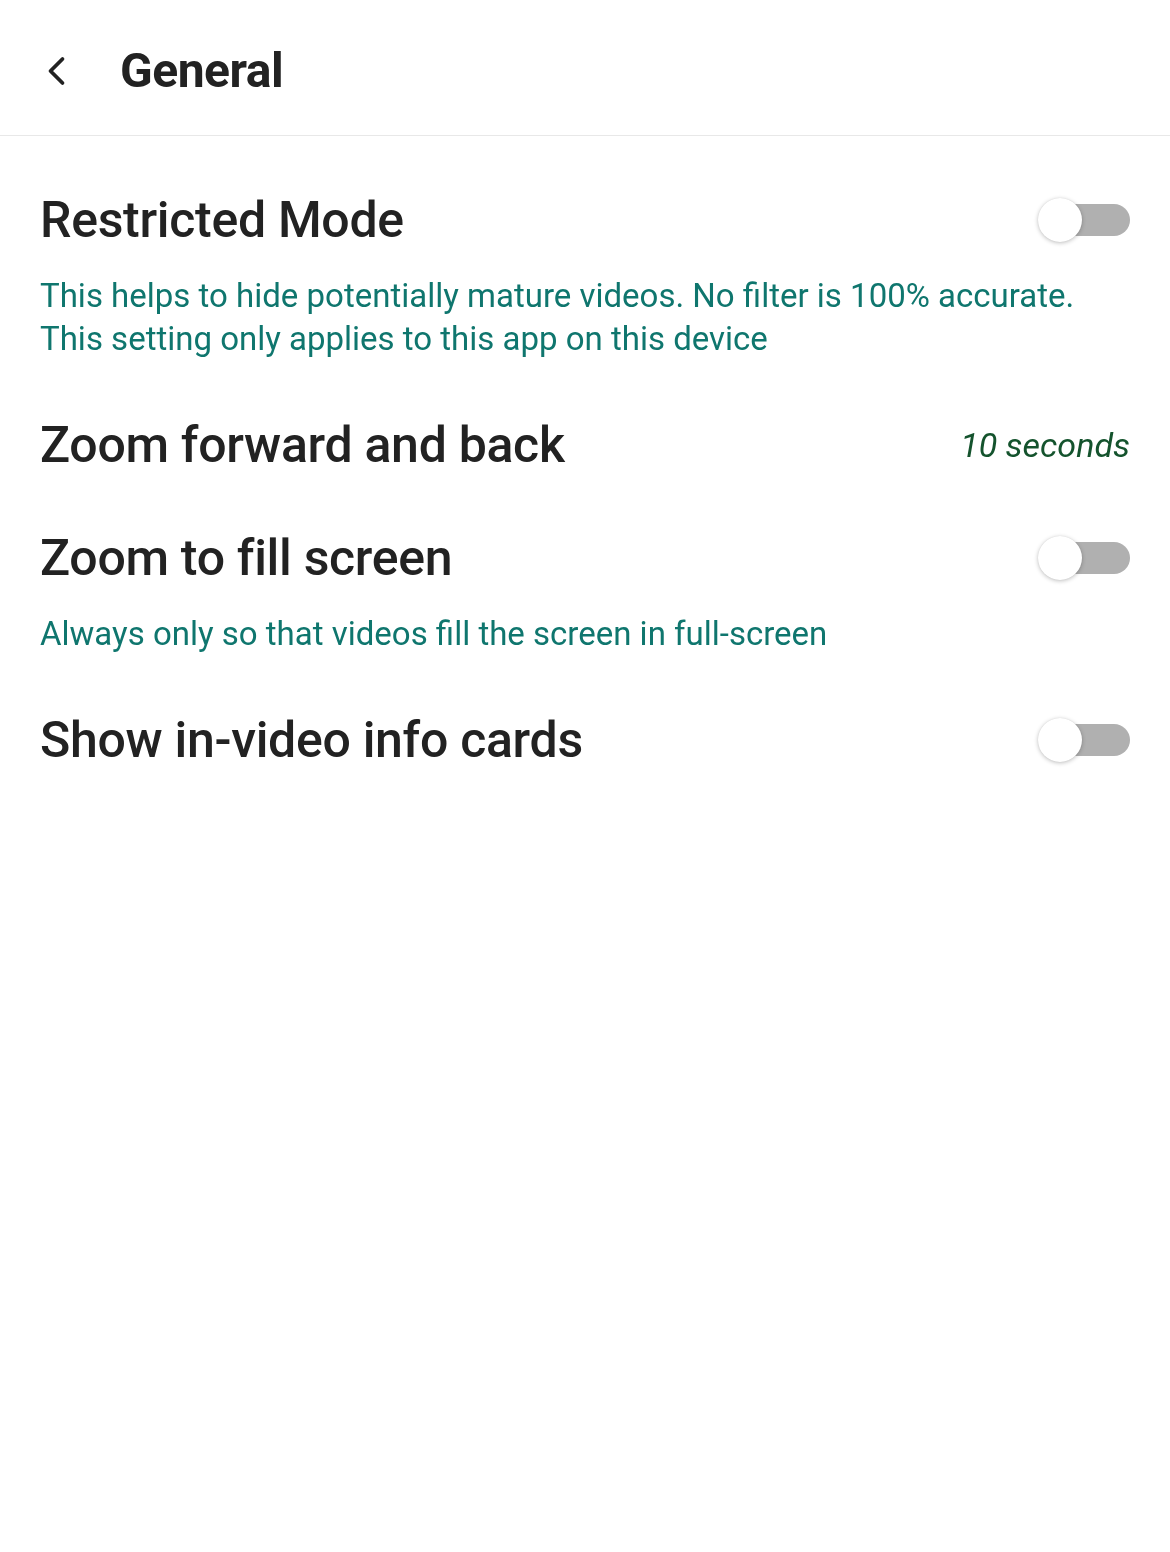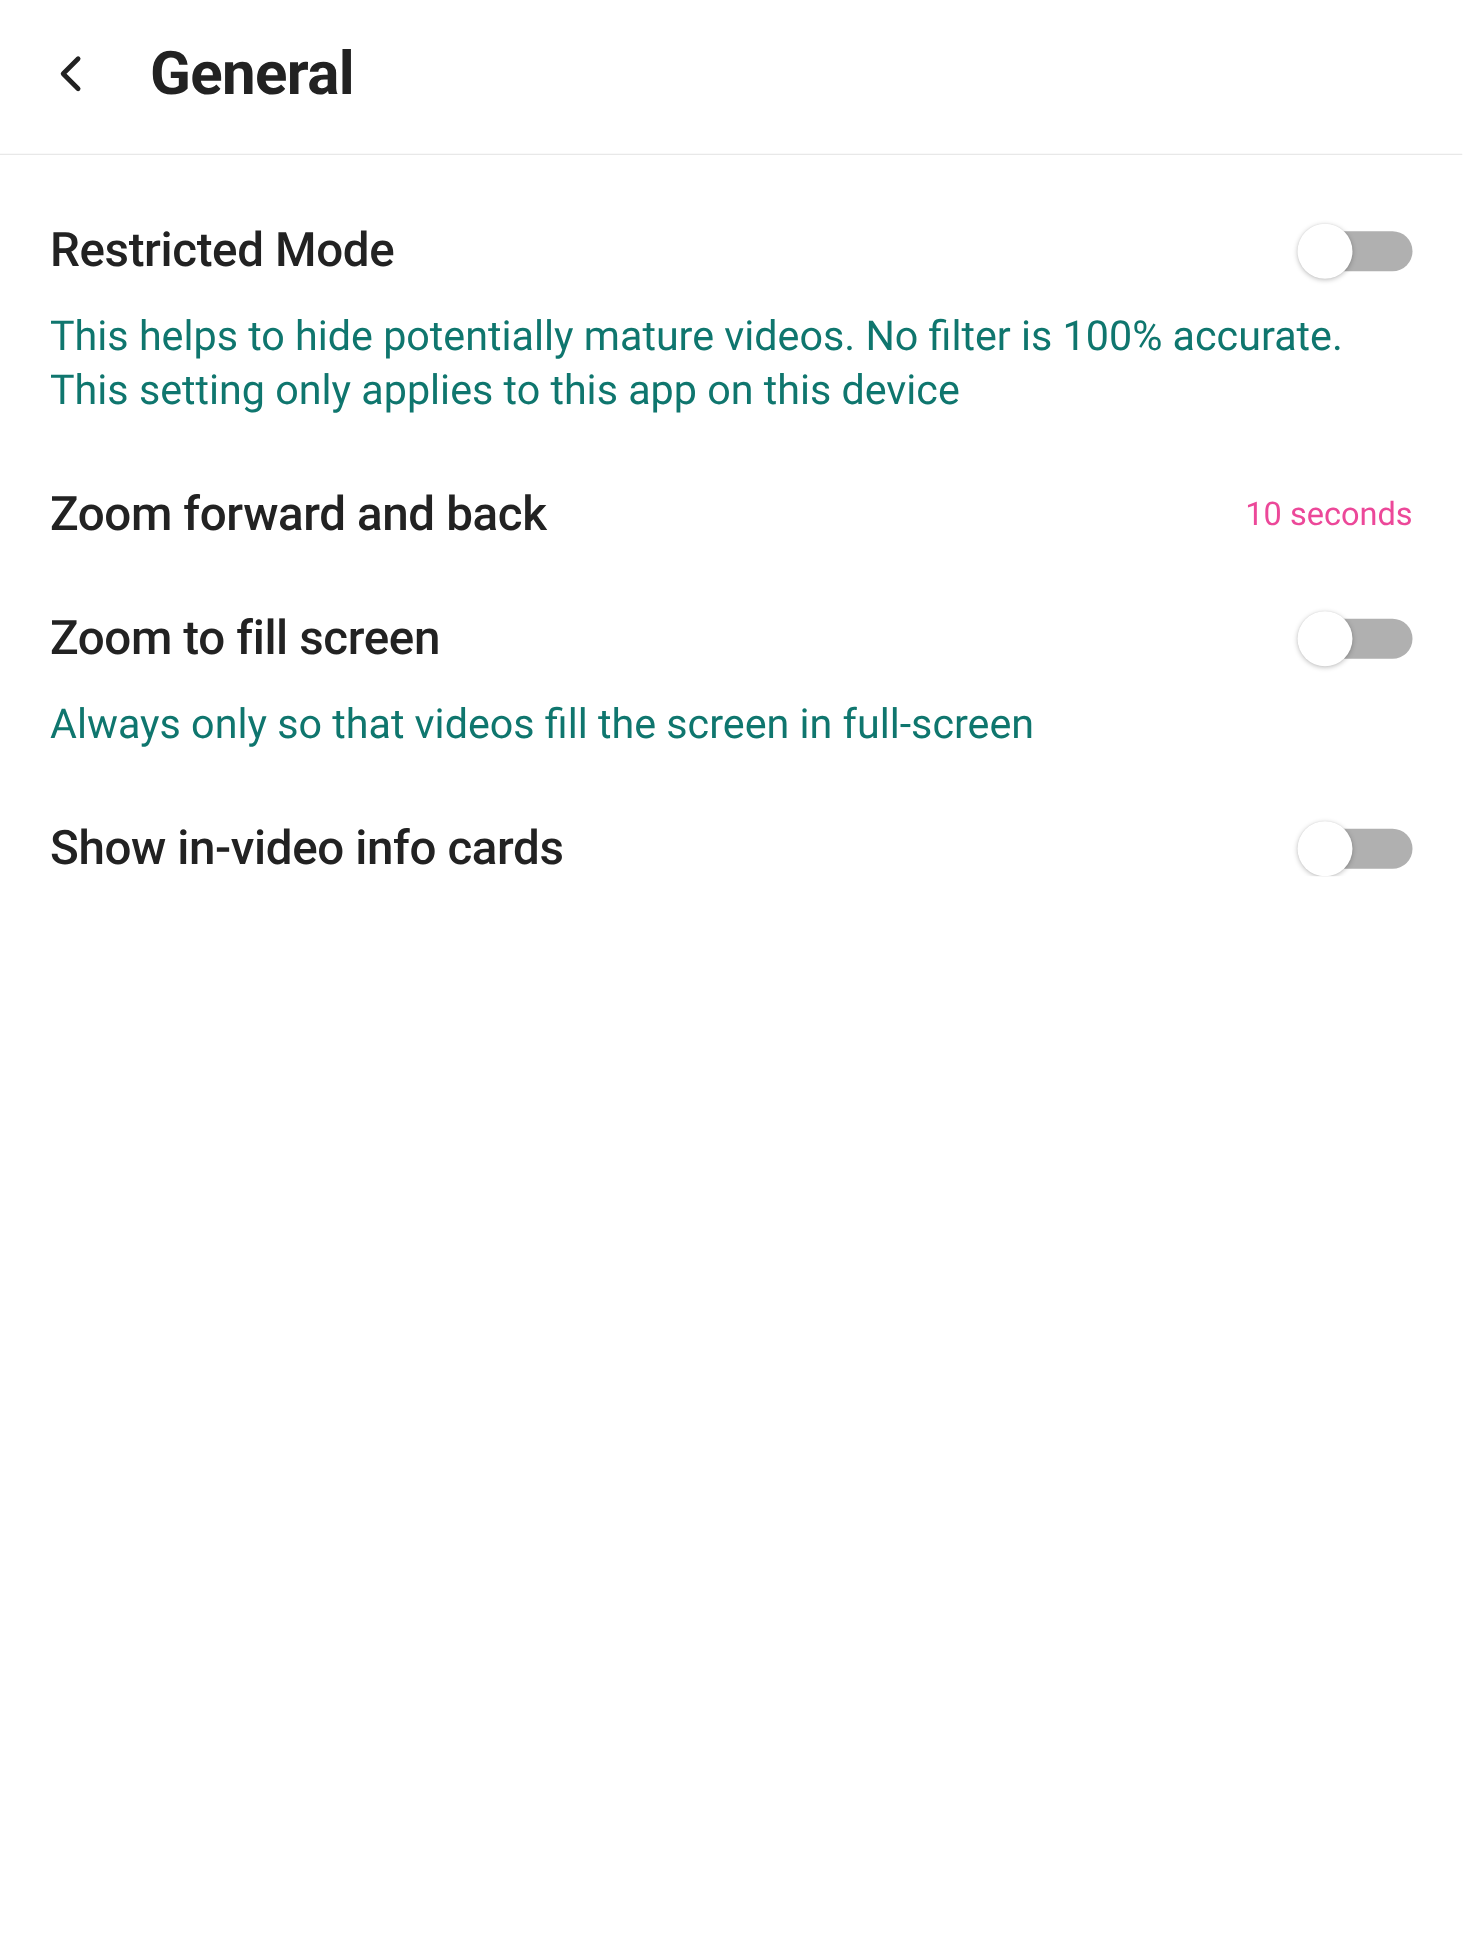--- a/index.html
+++ b/index.html
@@ -11,20 +11,21 @@
       font-family: -apple-system, BlinkMacSystemFont, 'Segoe UI', Roboto, Helvetica, Arial, sans-serif;
       background: #ffffff;
       width: 1170px;
       color: #222;
     }
     .header {
       display: flex;
       align-items: center;
       padding: 30px 40px 36px 40px;
       border-bottom: 1px solid #e8e8e8;
+      margin-top: 12px;
     }
     .back-icon {
       width: 36px;
       height: 36px;
       margin-right: 44px;
       cursor: pointer;
     }
     .back-icon svg {
       width: 100%;
       height: 100%;
@@ -41,29 +42,30 @@
     .setting-item {
       padding: 55px 0 0 0;
     }
     .setting-row {
       display: flex;
       justify-content: space-between;
       align-items: center;
       gap: 30px;
     }
     .setting-title {
-      font-size: 38px;
+      font-size: 50px;
       font-weight: 500;
       color: #222;
       letter-spacing: -0.3px;
     }
     .setting-value {
-      font-size: 26px;
-      color: #ec4899;
+      font-size: 34px;
+      color: #14532d;
       white-space: nowrap;
+      font-style: italic;
     }
     .setting-description {
       font-size: 33px;
       color: #0f766e;
       line-height: 1.3;
       margin-top: 26px;
       max-width: 95%;
     }
     .toggle {
       position: relative;

